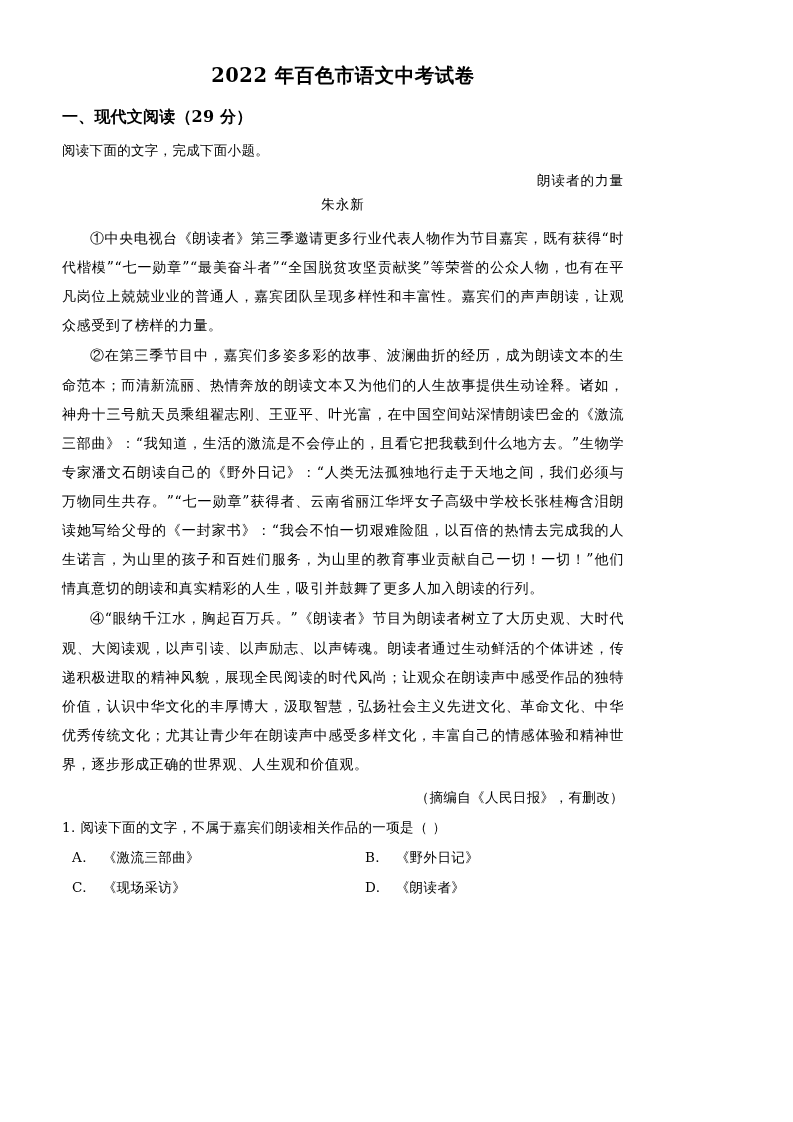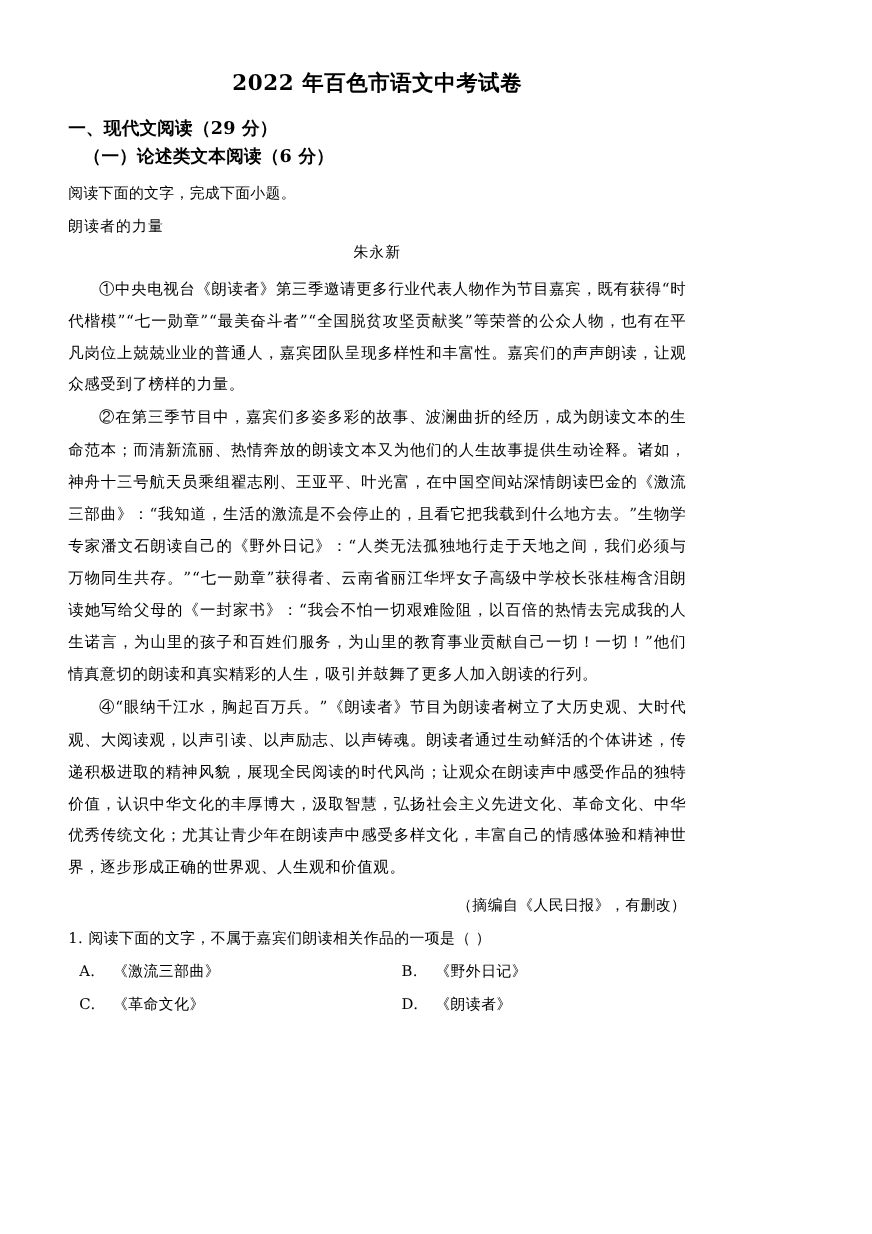--- a/index.html
+++ b/index.html
@@ -42,21 +42,21 @@
     font-weight: bold;
     margin: 4px 0 2px 14px;
     letter-spacing: 0.2px;
   }
   .lead {
     font-size: 13.5px;
     margin: 14px 0 6px 0;
     letter-spacing: 0.3px;
   }
   .passage-title {
-    text-align: left;
+    text-align: right;
     font-size: 13.5px;
     margin: 12px 0 6px 0;
     letter-spacing: 1px;
   }
   .passage-author {
     text-align: center;
     font-size: 13.5px;
     margin: 6px 0 10px 0;
     letter-spacing: 1px;
   }
@@ -102,21 +102,20 @@
 </style>
 </head>
 <body>
 
 <div class="page">
 
   <div class="doc-title">2022 年百色市语文中考试卷</div>
 
   <div class="section-heading">一、现代文阅读（29 分）</div>
 
-  <div class="sub-heading">（一）论述类文本阅读（6 分）</div>
 
   <div class="lead">阅读下面的文字，完成下面小题。</div>
 
   <div class="passage-title">朗读者的力量</div>
 
   <div class="passage-author">朱永新</div>
 
   <p class="para">①中央电视台《朗读者》第三季邀请更多行业代表人物作为节目嘉宾，既有获得“时代楷模”“七一勋章”“最美奋斗者”“全国脱贫攻坚贡献奖”等荣誉的公众人物，也有在平凡岗位上兢兢业业的普通人，嘉宾团队呈现多样性和丰富性。嘉宾们的声声朗读，让观众感受到了榜样的力量。</p>
   <p class="para">②在第三季节目中，嘉宾们多姿多彩的故事、波澜曲折的经历，成为朗读文本的生命范本；而清新流丽、热情奔放的朗读文本又为他们的人生故事提供生动诠释。诸如，神舟十三号航天员乘组翟志刚、王亚平、叶光富，在中国空间站深情朗读巴金的《激流三部曲》：“我知道，生活的激流是不会停止的，且看它把我载到什么地方去。”生物学专家潘文石朗读自己的《野外日记》：“人类无法孤独地行走于天地之间，我们必须与万物同生共存。”“七一勋章”获得者、云南省丽江华坪女子高级中学校长张桂梅含泪朗读她写给父母的《一封家书》：“我会不怕一切艰难险阻，以百倍的热情去完成我的人生诺言，为山里的孩子和百姓们服务，为山里的教育事业贡献自己一切！一切！”他们情真意切的朗读和真实精彩的人生，吸引并鼓舞了更多人加入朗读的行列。</p>
   <p class="para">④“眼纳千江水，胸起百万兵。”《朗读者》节目为朗读者树立了大历史观、大时代观、大阅读观，以声引读、以声励志、以声铸魂。朗读者通过生动鲜活的个体讲述，传递积极进取的精神风貌，展现全民阅读的时代风尚；让观众在朗读声中感受作品的独特价值，认识中华文化的丰厚博大，汲取智慧，弘扬社会主义先进文化、革命文化、中华优秀传统文化；尤其让青少年在朗读声中感受多样文化，丰富自己的情感体验和精神世界，逐步形成正确的世界观、人生观和价值观。</p>
@@ -135,21 +134,21 @@
         <span>《激流三部曲》</span>
       </div>
       <div class="opt">
         <span class="opt-label">B.</span>
         <span>《野外日记》</span>
       </div>
     </div>
     <div class="opt-row">
       <div class="opt">
         <span class="opt-label">C.</span>
-        <span>《革命文化》</span>
+        <span>《现场采访》</span>
       </div>
       <div class="opt">
         <span class="opt-label">D.</span>
         <span>《朗读者》</span>
       </div>
     </div>
   </div>
 
 </div>
 

